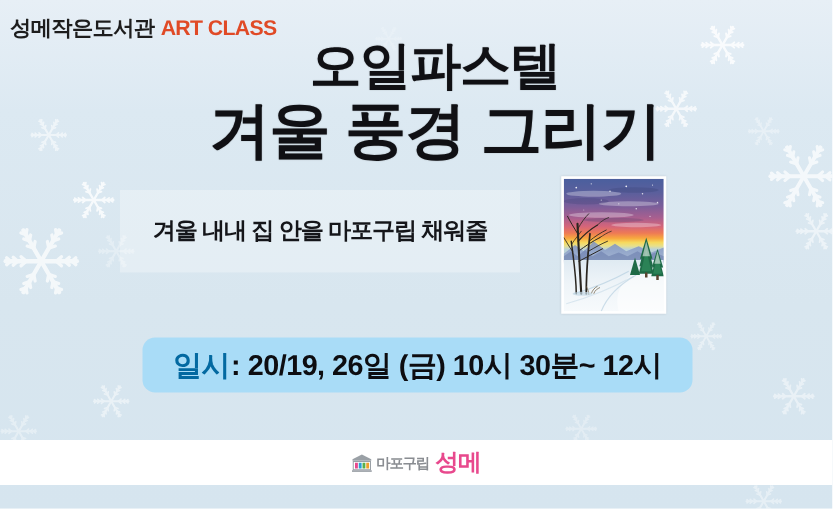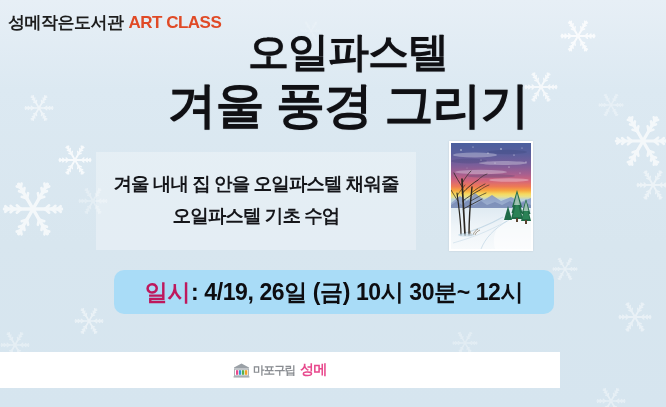--- a/index.html
+++ b/index.html
@@ -124,50 +124,50 @@
     z-index: 6;
   }
   #date-text {
     font-size: 23px;
     font-weight: bold;
     letter-spacing: -0.4px;
     white-space: nowrap;
     color: #0d0d11;
   }
   #date-text .label {
-    color: #be185d;
+    color: #0369a1;
     margin-right: 1px;
   }
 
   
   #footer-band {
     position: absolute;
     left: 0;
     top: 352px;
-    width: 560px;
+    width: 666px;
     height: 36px;
     background: #ffffff;
     z-index: 7;
     display: flex;
     align-items: center;
     justify-content: center;
     text-align: right;
   }
   #footer-logo {
     display: flex;
     align-items: center;
     gap: 3px;
     font-size: 14px;
     font-weight: bold;
     letter-spacing: -0.6px;
     white-space: nowrap;
   }
   #library-icon { display: block; }
   .logo-district { color: #8a8d92; font-size: 11.5px; letter-spacing: -1px; }
-  .logo-name { color: #e8498d; font-size: 14px; margin-left: 2px; }
+  .logo-name { color: #e8498d; font-size: 19px; margin-left: 2px; }
   .logo-sub { font-size: 15px; margin-left: 3px; letter-spacing: -0.8px; }
   .logo-sub .c1 { color: #f0653a; }
   .logo-sub .c2 { color: #59b04a; }
   .logo-sub .c3 { color: #2c9fd4; }
   .logo-sub .c4 { color: #b05ab8; }
   .logo-sub .c5 { color: #e8a02a; }
 </style>
 </head>
 <body>
 
@@ -883,22 +883,21 @@
   <div id="header-line">
     <span class="brand">성메작은도서관</span><span class="artclass">ART CLASS</span>
   </div>
 
   <div id="title-block">
     <div id="title-line-1" class="title-line">오일파스텔</div>
     <div id="title-line-2" class="title-line">겨울 풍경 그리기</div>
   </div>
 
   <div id="subtitle-panel">
-    <div class="subtitle-line">겨울 내내 집 안을 오일파스텔 채워줄</div>
-    <div class="subtitle-line">오일파스텔 기초 수업</div>
+    <div class="subtitle-line">겨울 내내 집 안을 마포구립 채워줄</div>
   </div>
 
   <div id="artwork-frame">
     <svg id="artwork-canvas" viewBox="0 0 80 106" preserveAspectRatio="none">
       <defs>
         <linearGradient id="skyGrad" x1="0" y1="0" x2="0" y2="1">
           <stop offset="0%" stop-color="#4a5f9e"></stop>
           <stop offset="16%" stop-color="#5a5f9c"></stop>
           <stop offset="32%" stop-color="#7a5e9a"></stop>
           <stop offset="46%" stop-color="#a85f8f"></stop>
@@ -1003,21 +1002,21 @@
         <path d="M24 92 C 25 89, 27 88, 29 87"></path>
         <path d="M20 93 C 20 90, 19 88, 18 86"></path>
       </g>
 
       <ellipse cx="15" cy="92" rx="8" ry="1.6" fill="#c3d8e6" opacity="0.7"></ellipse>
     </svg>
   </div>
 
   <div id="date-banner">
     <div id="date-text">
-      <span class="label">일시</span><span>:</span>&nbsp;<span>4/19, 26일 (금) 10시 30분~ 12시</span>
+      <span class="label">일시</span><span>:</span>&nbsp;<span>20/19, 26일 (금) 10시 30분~ 12시</span>
     </div>
   </div>
 
   <div id="footer-band">
     <div id="footer-logo">
       <svg id="library-icon" width="17" height="15" viewBox="0 0 17 15">
         <path d="M1 4.4 L8.5 0.6 L16 4.4 L16 5.6 L1 5.6 Z" fill="#9aa0a6"></path>
         <rect x="1.6" y="6.2" width="13.8" height="6.6" fill="#ffffff" stroke="#9aa0a6" stroke-width="0.8"></rect>
         <rect x="3.0" y="7.2" width="2.3" height="4.6" fill="#e8498d"></rect>
         <rect x="6.0" y="7.2" width="2.3" height="4.6" fill="#2c9fd4"></rect>

